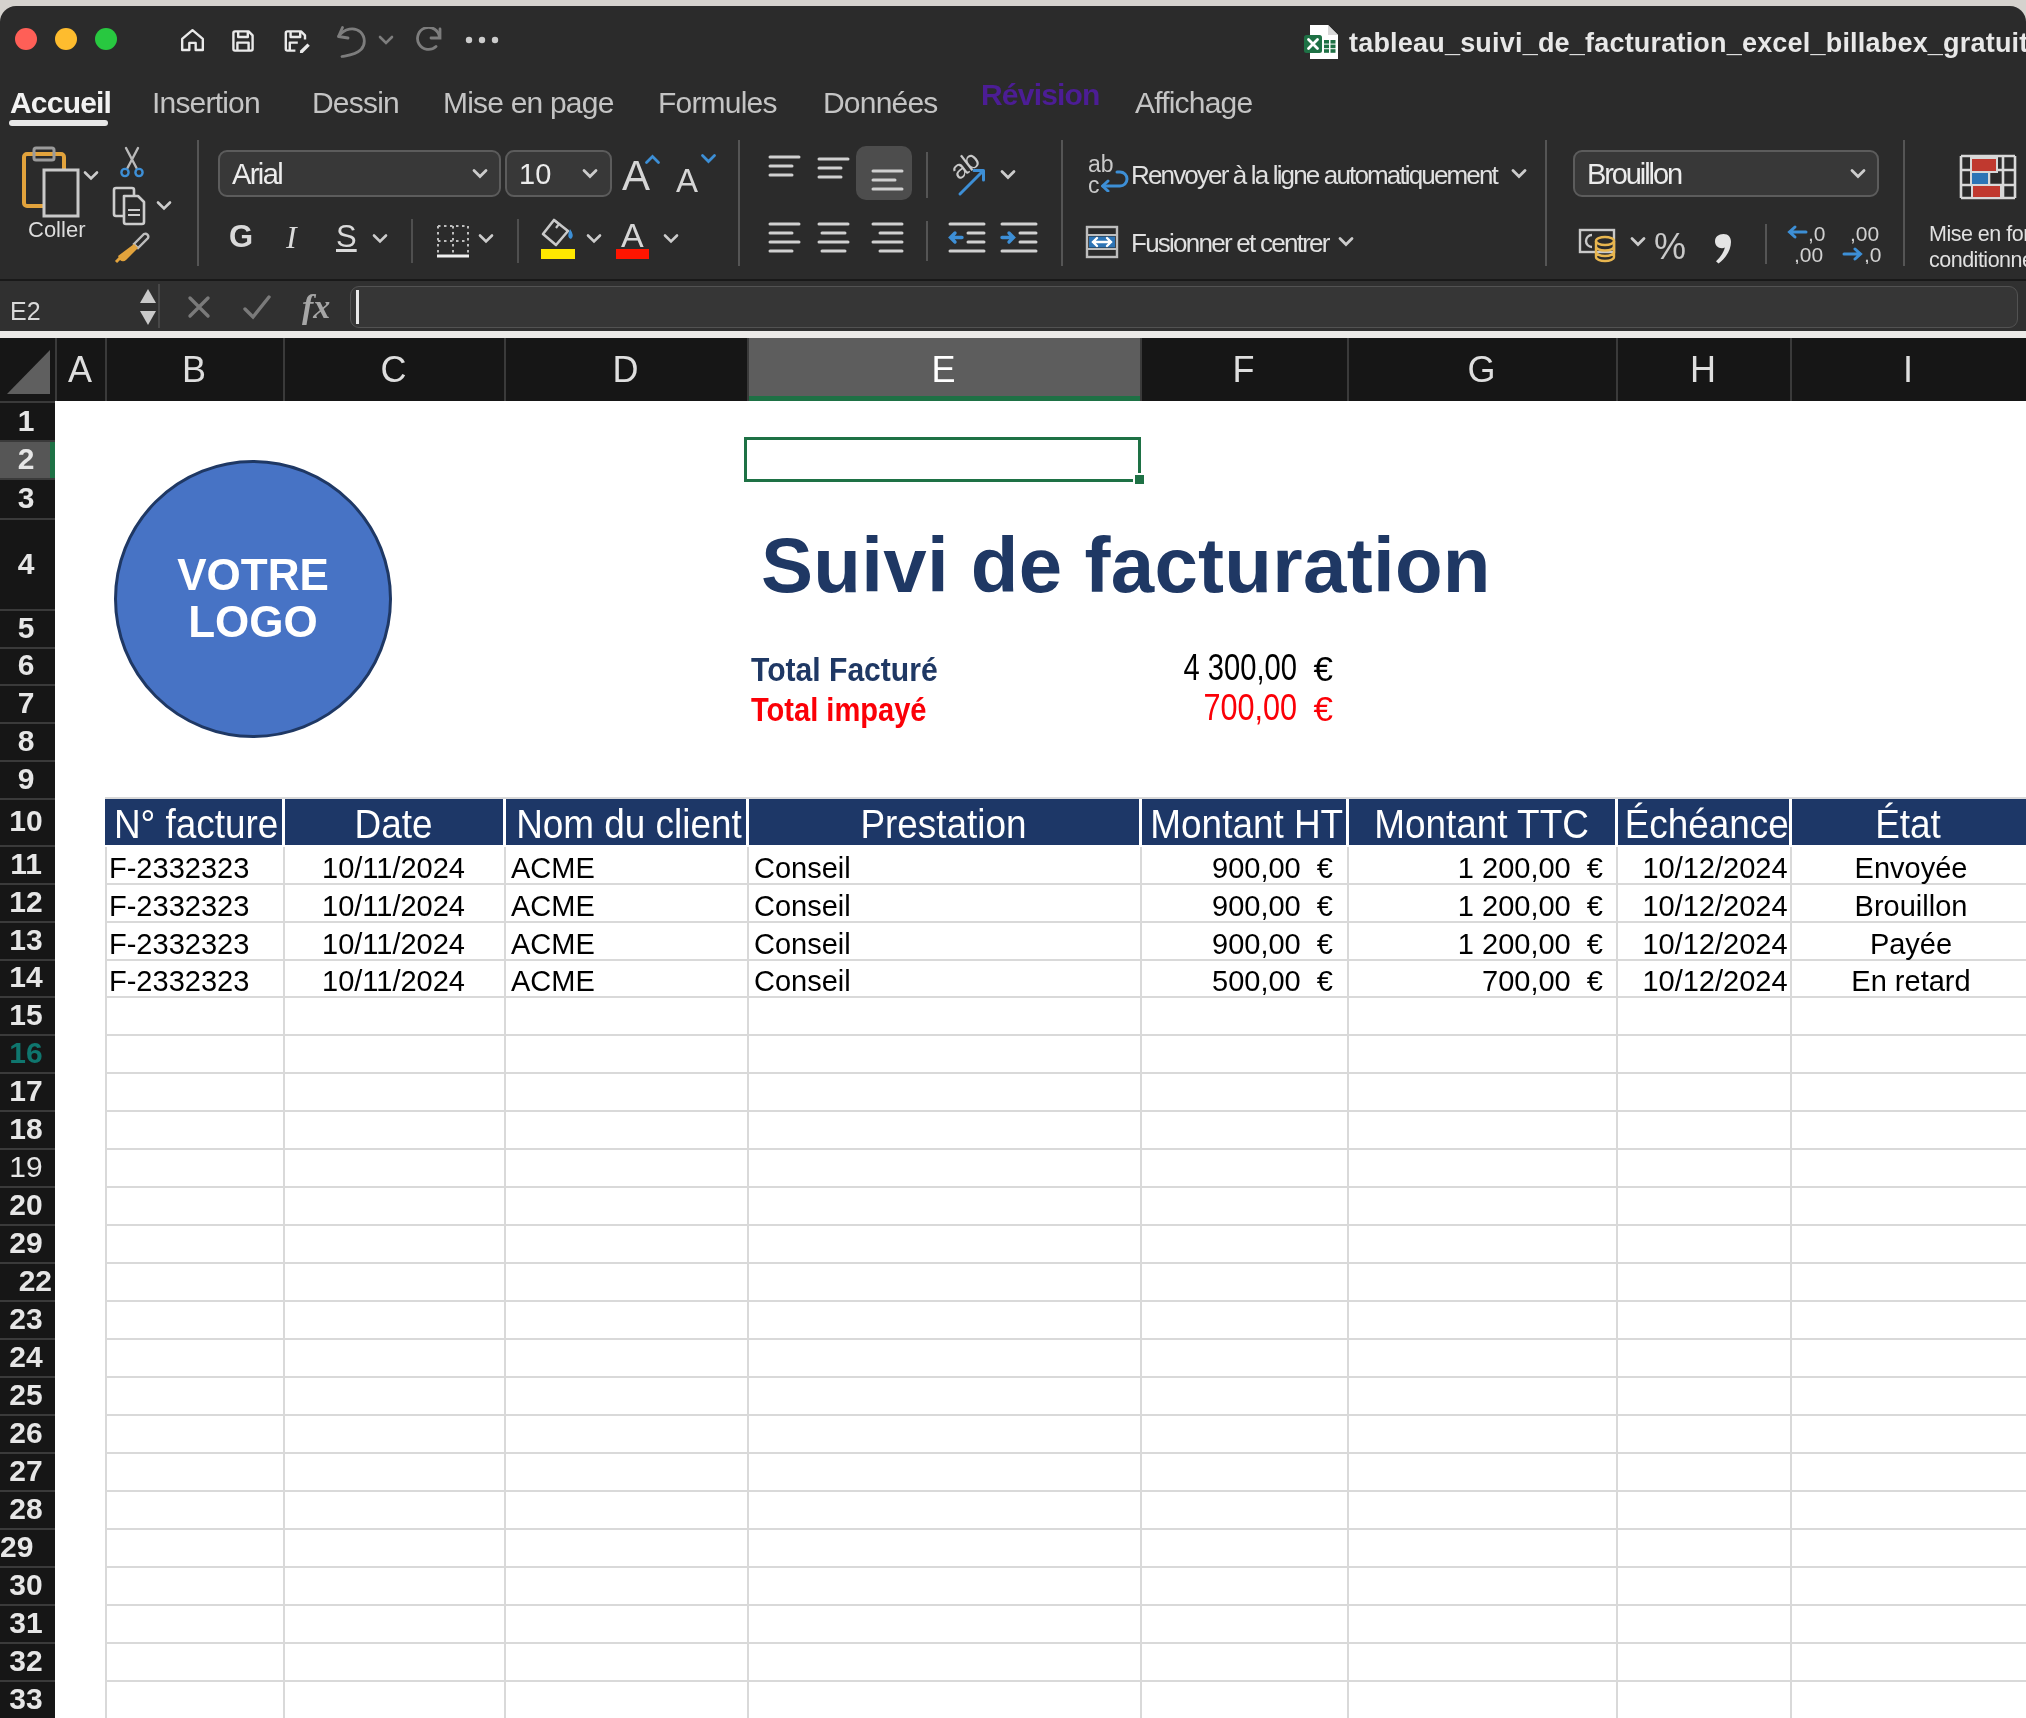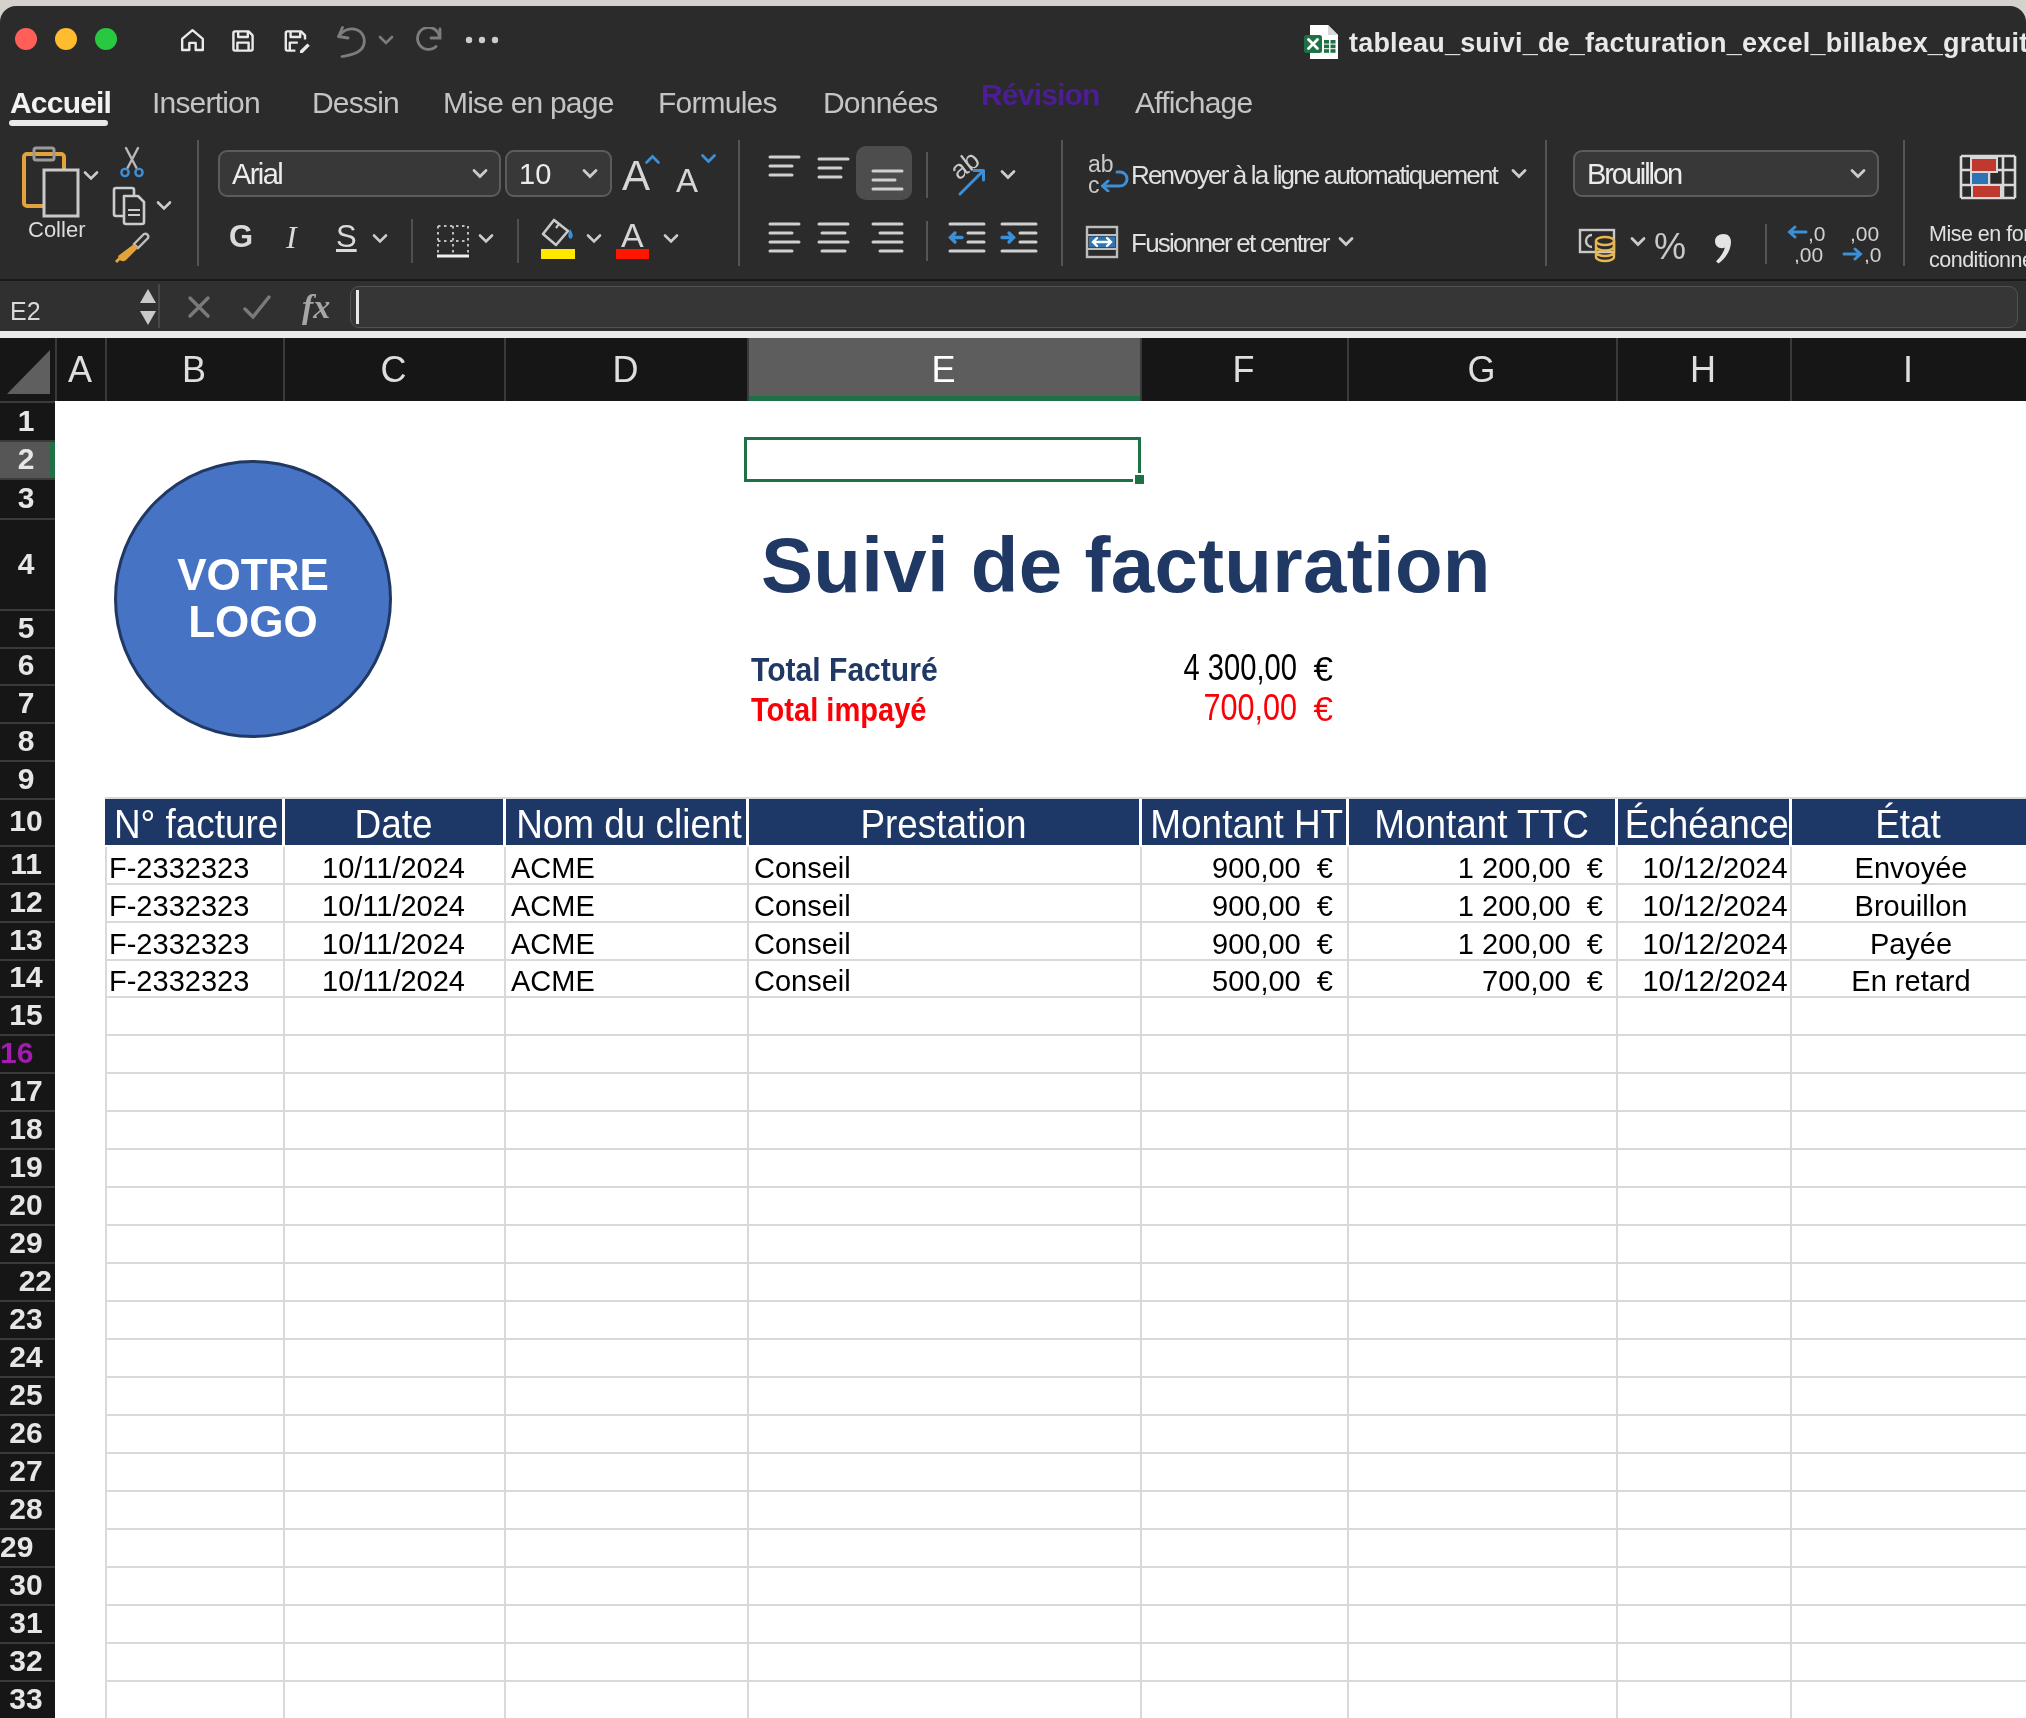--- a/index.html
+++ b/index.html
@@ -326,27 +326,27 @@
 <div class="t" style="left:0;top:847.0px;width:52px;text-align:center;font-size:30px;font-weight:bold;color:#e6e6e6">11</div>
 <div class="a" style="left:0;top:883px;width:55px;height:2px;background:#3a3a3a"></div>
 <div class="t" style="left:0;top:884.75px;width:52px;text-align:center;font-size:30px;font-weight:bold;color:#e6e6e6">12</div>
 <div class="a" style="left:0;top:920.5px;width:55px;height:2px;background:#3a3a3a"></div>
 <div class="t" style="left:0;top:922.5px;width:52px;text-align:center;font-size:30px;font-weight:bold;color:#e6e6e6">13</div>
 <div class="a" style="left:0;top:958.5px;width:55px;height:2px;background:#3a3a3a"></div>
 <div class="t" style="left:0;top:960.25px;width:52px;text-align:center;font-size:30px;font-weight:bold;color:#e6e6e6">14</div>
 <div class="a" style="left:0;top:996px;width:55px;height:2px;background:#3a3a3a"></div>
 <div class="t" style="left:0;top:998.0px;width:52px;text-align:center;font-size:30px;font-weight:bold;color:#e6e6e6">15</div>
 <div class="a" style="left:0;top:1034.0px;width:55px;height:2px;background:#3a3a3a"></div>
-<div class="t" style="left:0;top:1036.0px;width:52px;text-align:left;font-size:30px;font-weight:bold;color:#a21caf">16</div>
+<div class="t" style="left:0;top:1036.0px;width:52px;text-align:center;font-size:30px;font-weight:bold;color:#0f766e">16</div>
 <div class="a" style="left:0;top:1072.0px;width:55px;height:2px;background:#3a3a3a"></div>
 <div class="t" style="left:0;top:1074.0px;width:52px;text-align:center;font-size:30px;font-weight:bold;color:#e6e6e6">17</div>
 <div class="a" style="left:0;top:1110.0px;width:55px;height:2px;background:#3a3a3a"></div>
 <div class="t" style="left:0;top:1112.0px;width:52px;text-align:center;font-size:30px;font-weight:bold;color:#e6e6e6">18</div>
 <div class="a" style="left:0;top:1148.0px;width:55px;height:2px;background:#3a3a3a"></div>
-<div class="t" style="left:0;top:1150.0px;width:52px;text-align:center;font-size:30px;font-weight:bold;color:#e6e6e6">19</div>
+<div class="t" style="left:0;top:1150.0px;width:52px;text-align:center;font-size:30px;font-weight:normal;color:#e6e6e6">19</div>
 <div class="a" style="left:0;top:1186.0px;width:55px;height:2px;background:#3a3a3a"></div>
 <div class="t" style="left:0;top:1188.0px;width:52px;text-align:center;font-size:30px;font-weight:bold;color:#e6e6e6">20</div>
 <div class="a" style="left:0;top:1224.0px;width:55px;height:2px;background:#3a3a3a"></div>
 <div class="t" style="left:0;top:1226.0px;width:52px;text-align:center;font-size:30px;font-weight:bold;color:#e6e6e6">29</div>
 <div class="a" style="left:0;top:1262.0px;width:55px;height:2px;background:#3a3a3a"></div>
 <div class="t" style="left:0;top:1264.0px;width:52px;text-align:right;font-size:30px;font-weight:bold;color:#e6e6e6">22</div>
 <div class="a" style="left:0;top:1300.0px;width:55px;height:2px;background:#3a3a3a"></div>
 <div class="t" style="left:0;top:1302.0px;width:52px;text-align:center;font-size:30px;font-weight:bold;color:#e6e6e6">23</div>
 <div class="a" style="left:0;top:1338.0px;width:55px;height:2px;background:#3a3a3a"></div>
 <div class="t" style="left:0;top:1340.0px;width:52px;text-align:center;font-size:30px;font-weight:bold;color:#e6e6e6">24</div>

